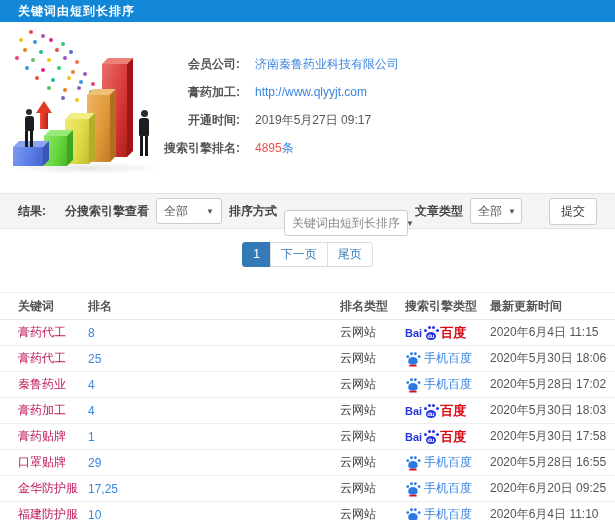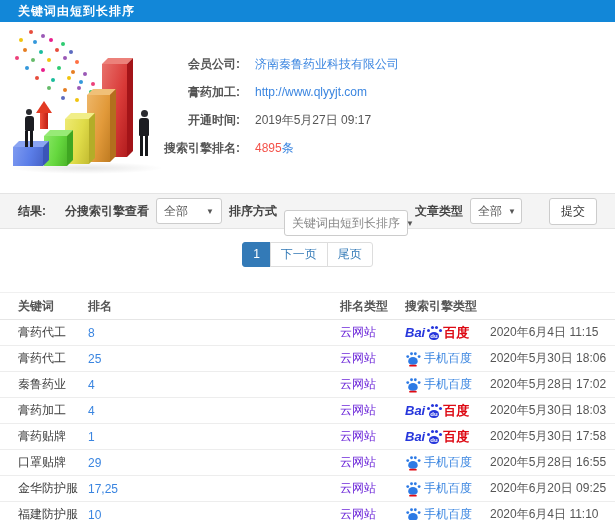--- a/index.html
+++ b/index.html
@@ -85,28 +85,28 @@
     border:1px solid #ddd; background:#fff; color:#337ab7; cursor:pointer; margin-left:-1px; }
   .pg.first { border-radius:3px 0 0 3px; margin-left:0; }
   .pg.lastr { border-radius:0 3px 3px 0; }
   .pg.active { background:#337ab7; border-color:#337ab7; color:#fff; }
 
   
   .tbl { margin-top:24px; border-top:1px solid #f0f0f0; }
   .thead, .trow { display:grid; grid-template-columns:70px 252px 65px 85px auto; padding-left:18px; align-items:center; }
   .thead { height:27px; font-weight:bold; color:#555; border-bottom:1px solid #e6e6e6; }
   .trow { height:26px; border-bottom:1px solid #ededed; }
-  .c.kw { color:#404040; }
+  .c.kw { color:#be185d; }
   .c.rk { color:#3a85e0; cursor:pointer; }
-  .c.rt { color:#6d28d9; }
+  .c.rt { color:#404040; }
   .c.tm { color:#555; }
 
   
   .se-wrap { display:flex; align-items:center; }
-  .bd-bai { color:#2636dc; font-weight:bold; font-size:13px; font-style:italic; }
+  .bd-bai { color:#2636dc; font-weight:bold; font-size:11px; }
   .bd-cn  { color:#dd0a14; font-weight:bold; font-size:13px; }
   .paw { position:relative; width:16px; height:14px; display:inline-block; }
   .paw .toes { position:absolute; left:1px; top:3px; width:3px; height:3px; border-radius:50%;
     background:currentColor; box-shadow:4px -3px 0 currentColor, 8px -3px 0 currentColor, 12px 0 0 currentColor; }
   .paw .pad { position:absolute; left:3px; bottom:0; width:10px; height:8px; border-radius:50% 50% 46% 46%;
     background:currentColor; }
   .paw .du { position:absolute; left:4px; bottom:1px; font-size:6px; color:#fff; font-weight:bold;
     font-style:normal; line-height:6px; }
   .paw-big { color:#2636dc; margin:0 1px; }
   .paw-mob { color:#2d7ae5; width:14px; height:13px; transform:scale(.95); }
@@ -198,20 +198,21 @@
   <span class="pg">下一页</span>
   <span class="pg lastr">尾页</span>
 </div>
 
 <div class="tbl">
   <div class="thead">
     <div class="c">关键词</div>
     <div class="c">排名</div>
     <div class="c">排名类型</div>
     <div class="c">搜索引擎类型</div>
+    <div class="c">最新更新时间</div>
   </div>
   <div id="table-body">
       <div class="trow">
         <div class="c kw">膏药代工</div>
         <div class="c rk">8</div>
         <div class="c rt">云网站</div>
         <div class="c se">
           <span class="se-wrap">
        <span class="bd-bai">Bai</span>
        <span class="paw paw-big">

